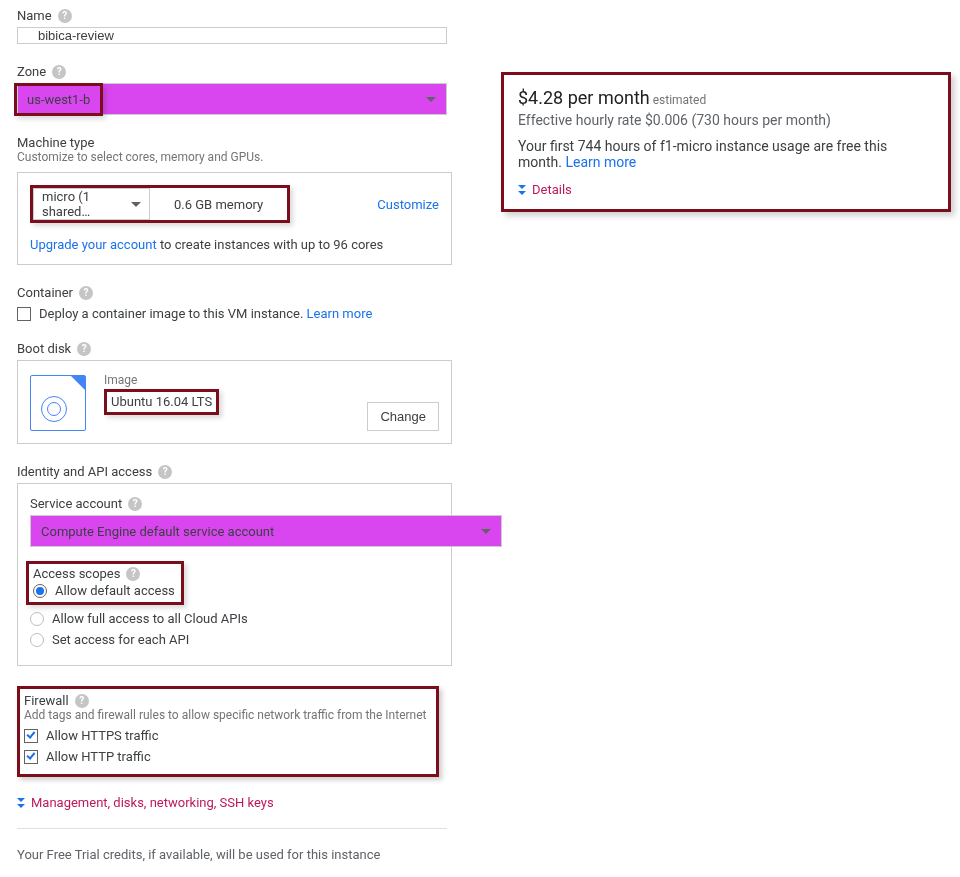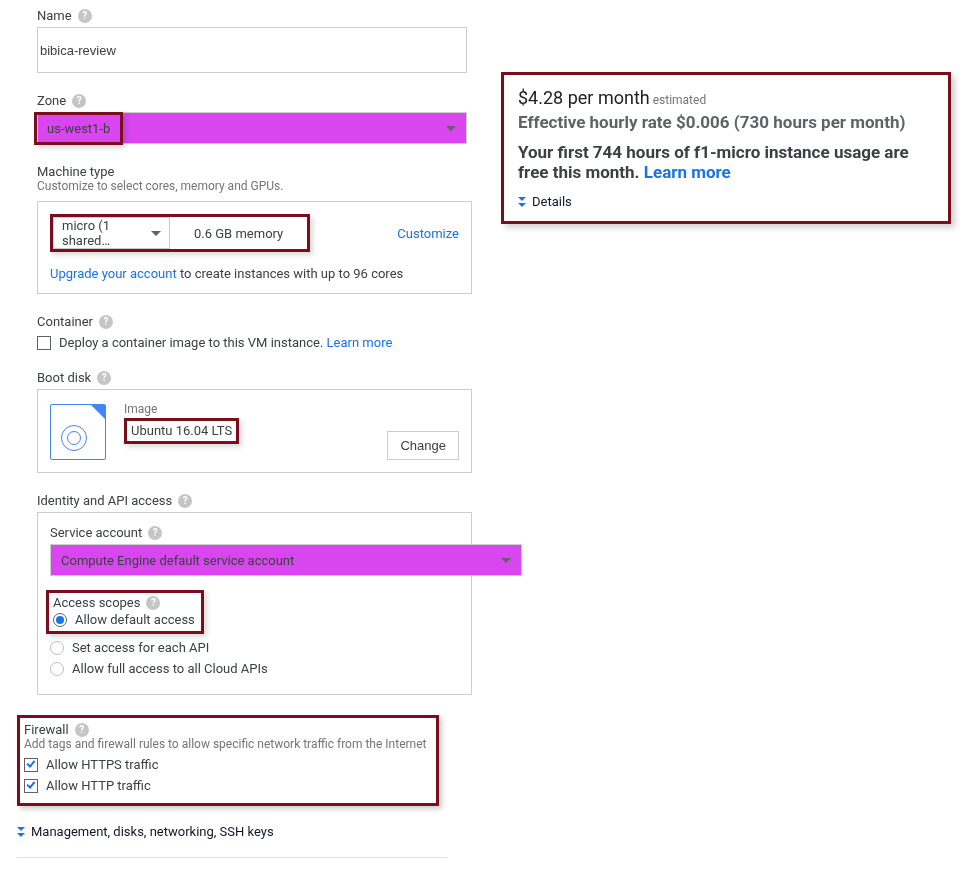--- a/index.html
+++ b/index.html
@@ -15,25 +15,25 @@
 .label-row { display: flex; align-items: center; gap: 6px; margin-bottom: 4px; }
 .label { color: #3c4043; font-size: 13px; }
 .sublabel { color: #757575; font-size: 12px; }
 .help-icon {
   width: 14px; height: 14px; border-radius: 50%;
   background: #c5c5c5; display: inline-flex;
   align-items: center; justify-content: center;
   color: #fff; font-size: 10px; font-weight: bold;
 }
 .text-input {
-  width: 430px; height: 46px; border: 1px solid #ccc;
-  padding: 0 2px; font-size: 13px; color: #3c4043;
+  width: 430px; height: 17px; border: 1px solid #ccc;
+  padding: 0 20px; font-size: 13px; color: #3c4043;
   background: #fff;
 }
-.section { margin-bottom: 20px; margin-left: 20px; }
+.section { margin-bottom: 20px; }
 .select-box {
   width: 430px; height: 32px; border: 1px solid #ccc;
   display: flex; align-items: center; justify-content: space-between;
   padding: 0 10px; font-size: 13px; color: #3c4043; background: #d946ef;
 }
 .caret-down {
   width: 0; height: 0;
   border-left: 5px solid transparent;
   border-right: 5px solid transparent;
   border-top: 5px solid #5f6368;
@@ -108,27 +108,27 @@
 .hr { border: none; border-top: 1px solid #e0e0e0; margin: 18px 0; width: 430px; }
 .cost-card {
   position: absolute; left: 501px; top: 72px;
   width: 450px; border: 3px solid #7a0e1c;
   padding: 12px 14px;
   box-shadow: 4px 4px 6px rgba(0,0,0,0.18);
   background:#fff;
 }
 .price { font-size: 18px; color: #202124; }
 .estimated { font-size: 12px; color: #757575; }
-.cost-line { font-size: 17px; color: #5f6368; margin-top: 4px; font-weight: bold; }
+.cost-line { font-size: 14px; color: #5f6368; margin-top: 4px; }
 .firewall-red { border: 3px solid #7a0e1c; box-shadow: 3px 3px 5px rgba(0,0,0,0.2); padding: 4px 8px 10px 4px; width: 422px; }
 .inline-red { display: inline-block; border: 3px solid #7a0e1c; box-shadow: 3px 3px 5px rgba(0,0,0,0.15); padding: 0 4px; background:#fff; line-height:20px; }
 .scope-red { display:inline-block; border: 3px solid #7a0e1c; box-shadow: 3px 3px 5px rgba(0,0,0,0.15); padding: 2px 6px 4px 4px; margin-left:-4px;}
 .zone-red-wrap { display:inline-block; border: 3px solid #7a0e1c; box-shadow: 3px 3px 5px rgba(0,0,0,0.15); padding:0; margin-left:-4px;}
 .machine-red-wrap { display:inline-block; border: 3px solid #7a0e1c; box-shadow: 3px 3px 5px rgba(0,0,0,0.15); }
-.details-row { display:flex; align-items:center; margin-top:12px; color:#0f172a; cursor:pointer; font-size:13px;}
+.details-row { display:flex; align-items:center; margin-top:12px; color:#be185d; cursor:pointer; font-size:13px;}
 </style>
 </head>
 <body>
 
 <div class="section">
   <div class="label-row">
     <span class="label">Name</span>
     <span class="help-icon">?</span>
   </div>
   <input class="text-input" value="bibica-review" style="">
@@ -227,25 +227,25 @@
           <span class="help-icon">?</span>
         </span>
         <span class="checkbox-row" style="margin-top:0;">
           <span class="radio checked"></span>
           <span>Allow default access</span>
         </span>
       </span>
     </div>
     <div class="checkbox-row">
       <span class="radio disabled"></span>
-      <span>Set access for each API</span>
+      <span>Allow full access to all Cloud APIs</span>
     </div>
     <div class="checkbox-row">
       <span class="radio disabled"></span>
-      <span>Allow full access to all Cloud APIs</span>
+      <span>Set access for each API</span>
     </div>
   </div>
 </div>
 
 <div class="firewall-red" style="margin-bottom:18px;">
   <div class="label-row" style="margin-bottom:0;">
     <span class="label">Firewall</span>
     <span class="help-icon">?</span>
   </div>
   <div class="sublabel">Add tags and firewall rules to allow specific network traffic from the Internet</div>

